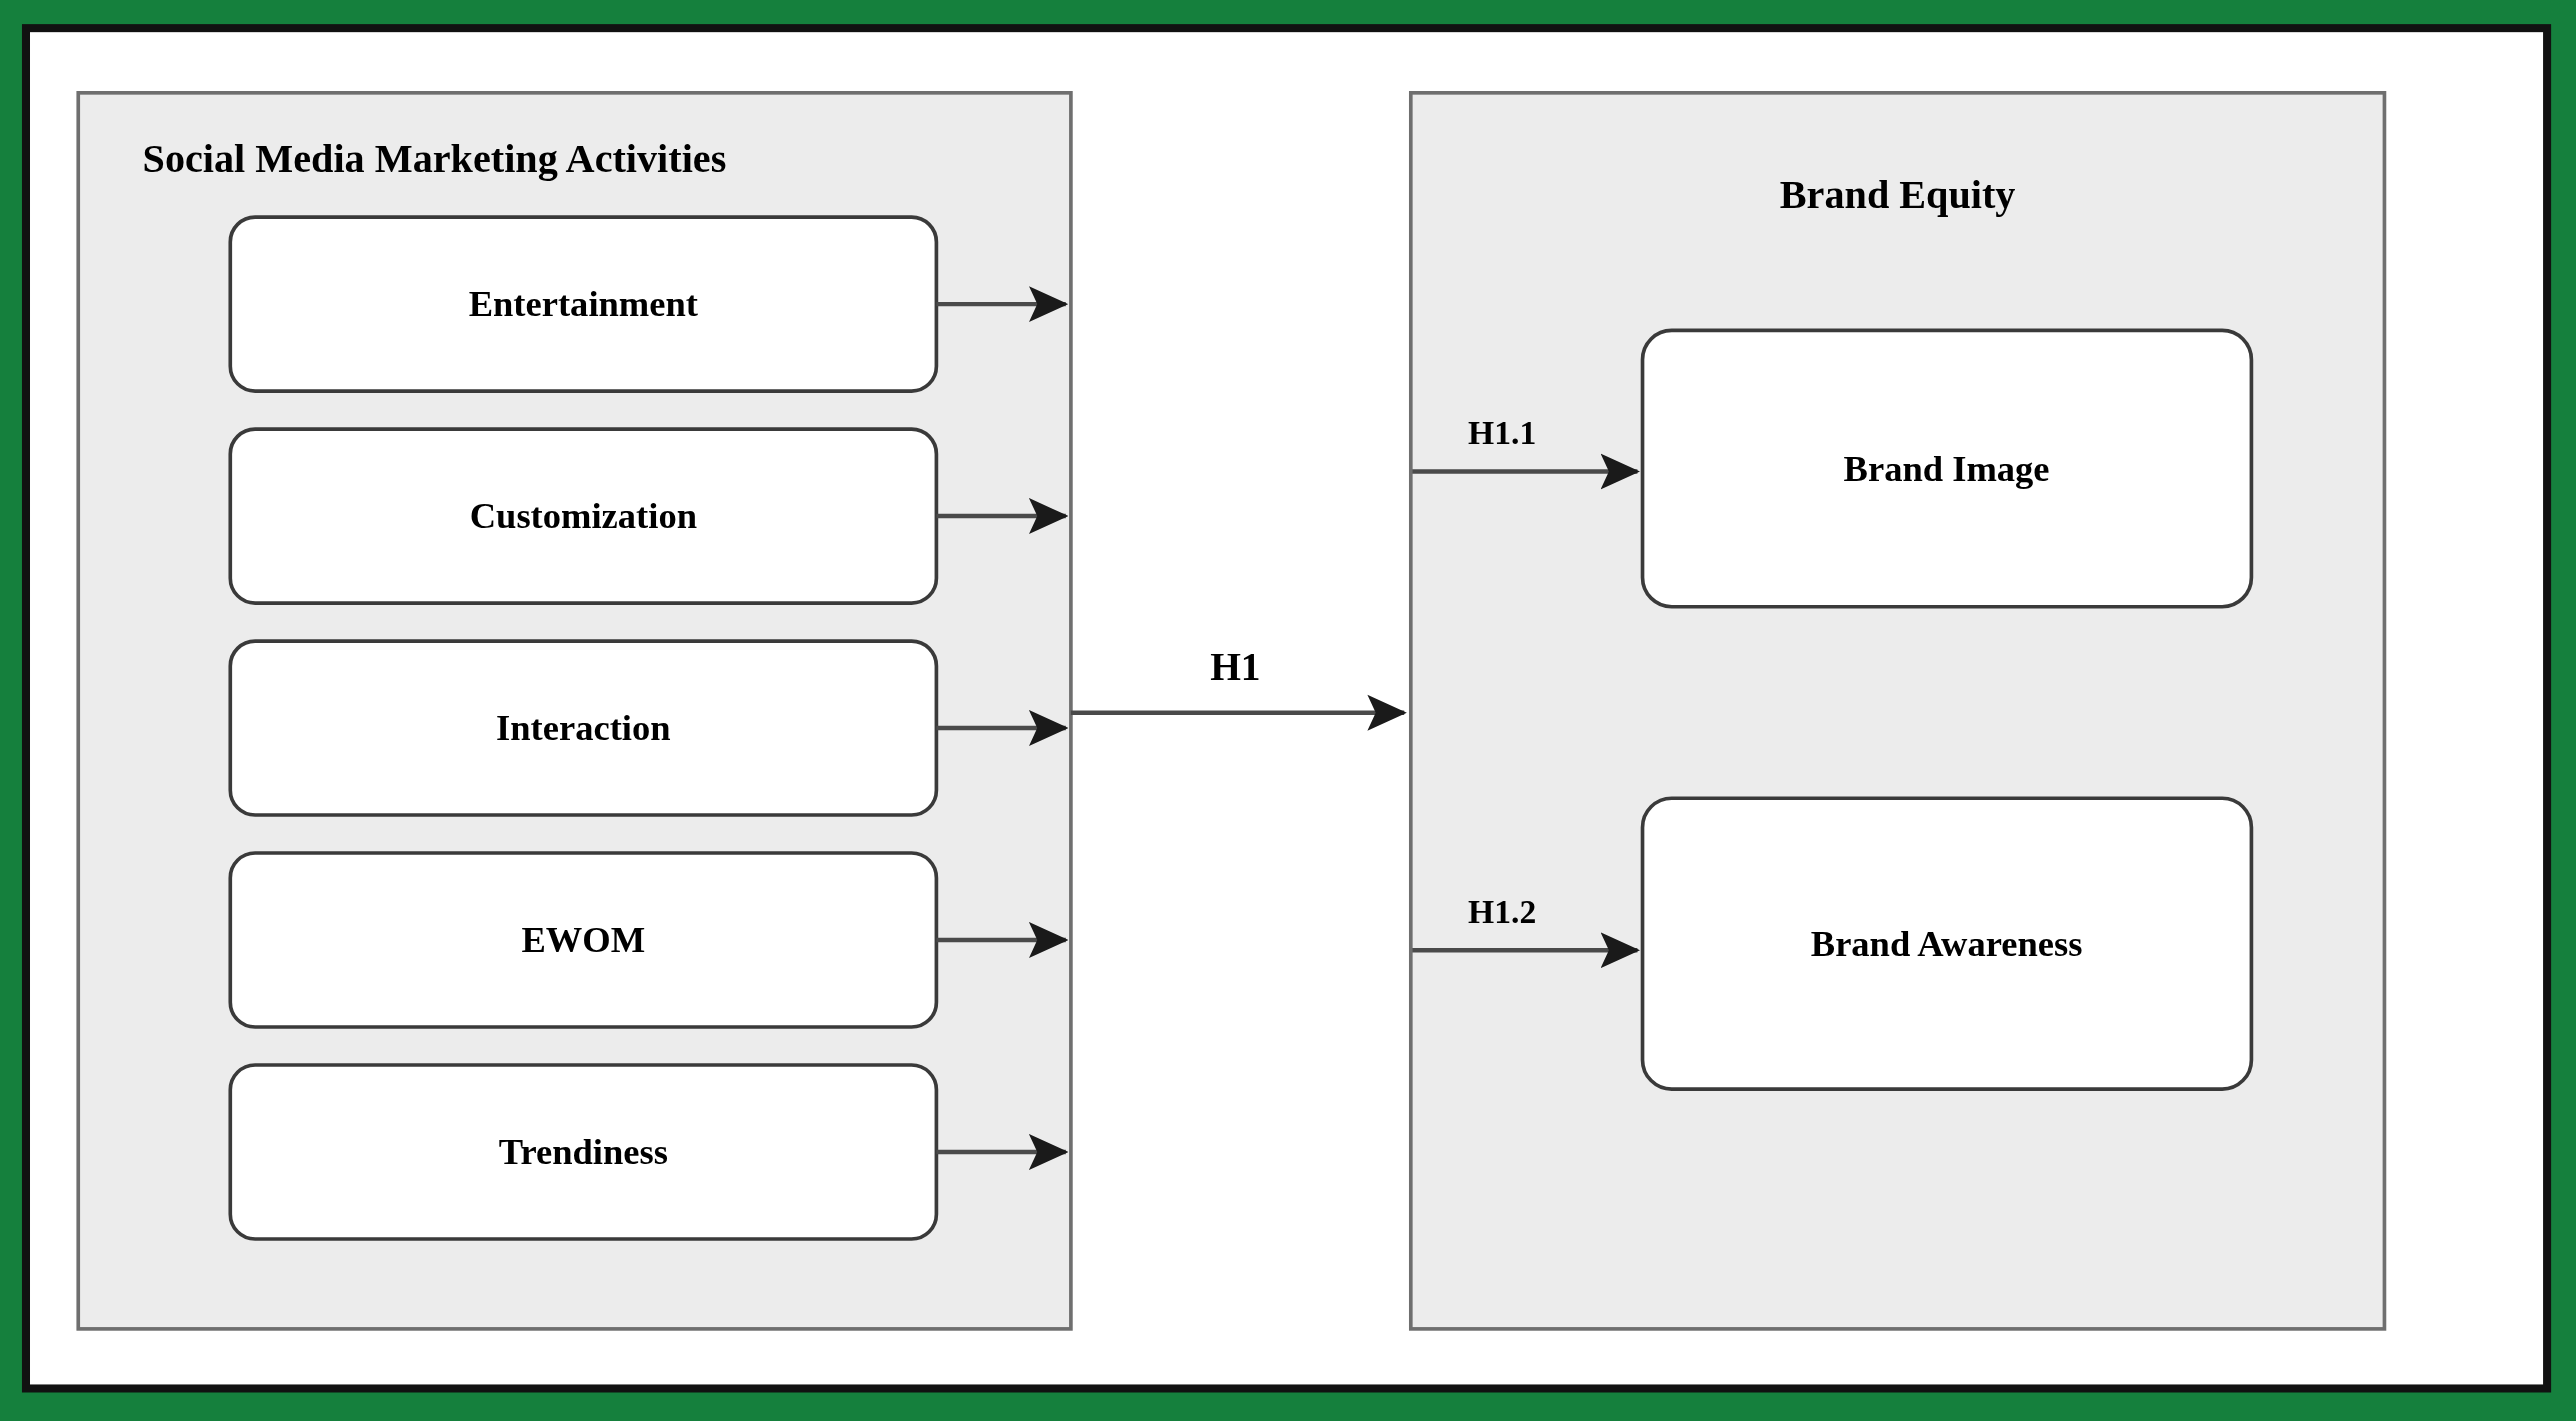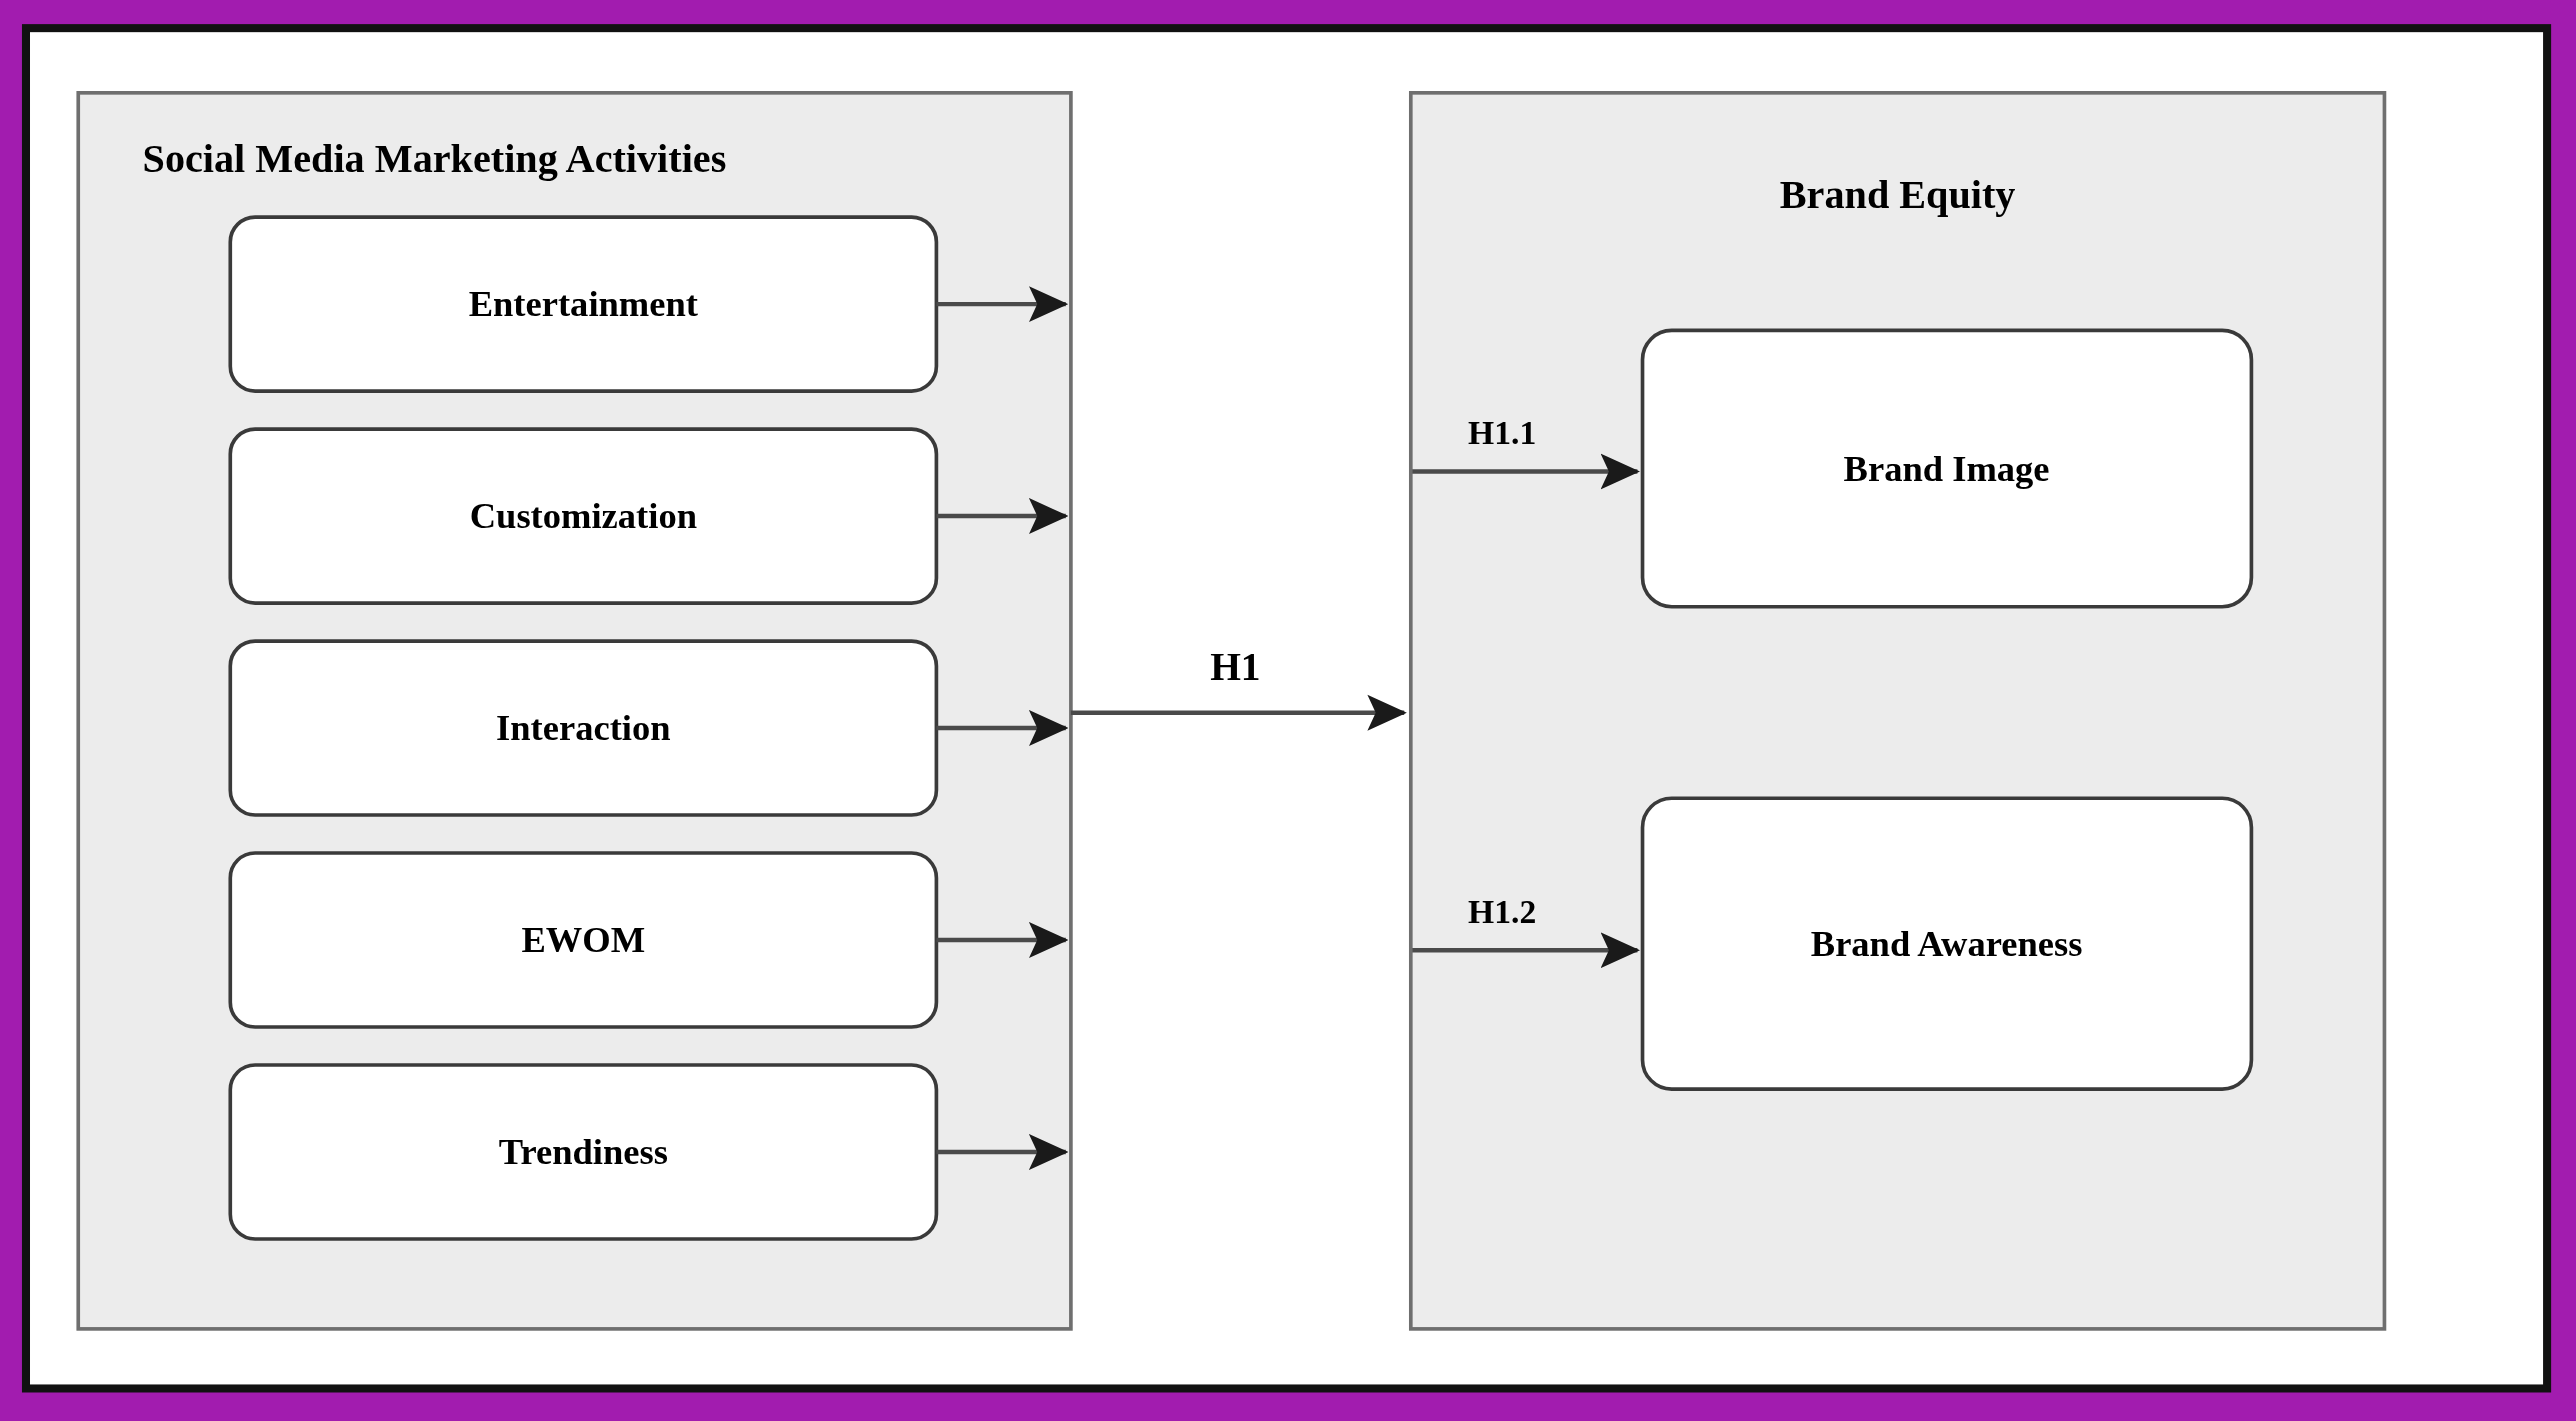--- a/index.html
+++ b/index.html
@@ -11,21 +11,21 @@
   body {
     width: 2576px;
     height: 1421px;
     font-family: "Liberation Serif", "DejaVu Serif", serif;
     overflow: hidden;
   }
   #diagram-root {
     position: relative;
     width: 2576px;
     height: 1421px;
-    background: #a21caf;
+    background: #15803d;
   }
   svg.canvas {
     display: block;
     width: 2576px;
     height: 1421px;
   }
   
   .outer-frame {
     fill: #ffffff;
     stroke: #111111;

